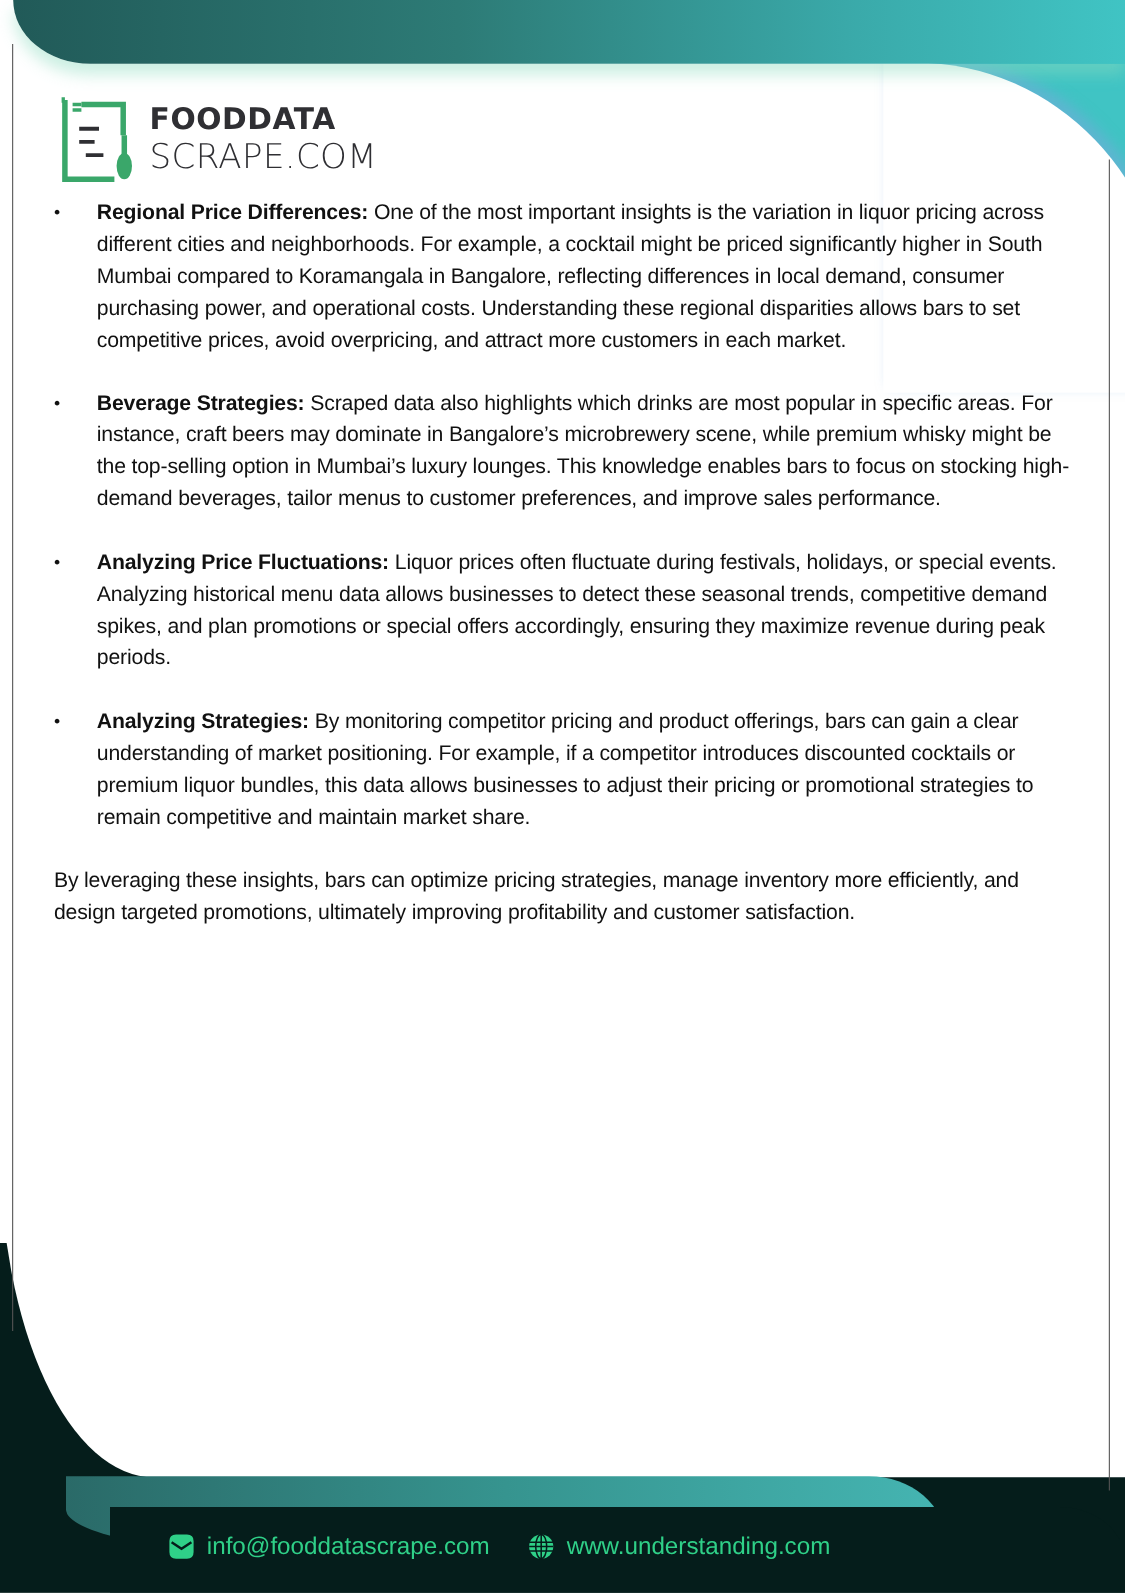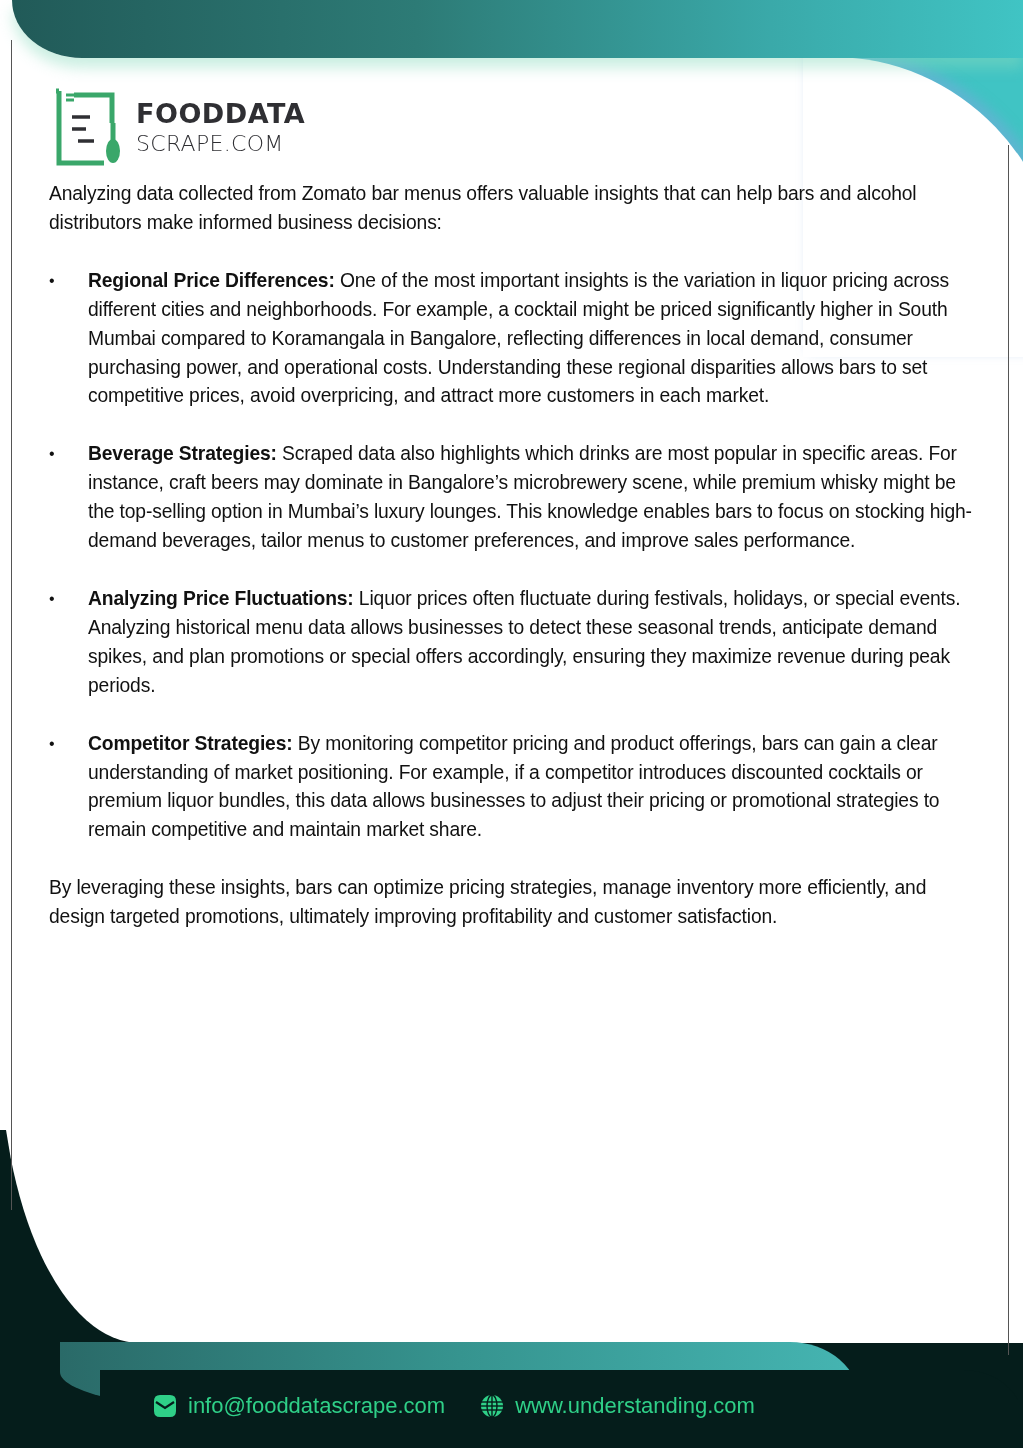--- a/index.html
+++ b/index.html
@@ -29,21 +29,21 @@
 
   
   .frame-left { position: absolute; left: 11px; top: 40px; width: 1px; height: 1170px; background: #555; z-index: 3; }
   .frame-right { position: absolute; left: 1008px; top: 145px; width: 1px; height: 1210px; background: #555; z-index: 3; }
 
   
   .logo { position: absolute; left: 52px; top: 87px; display: flex; align-items: center; z-index: 4; }
   .logo svg { width: 76px; height: 80px; }
   .logo-text { margin-left: 8px; line-height: 1; }
   .logo-l1 { font-family: "DejaVu Sans", sans-serif; font-weight: bold; font-size: 27px; color: #2f2f33; letter-spacing: 0.5px; }
-  .logo-l2 { font-family: "DejaVu Sans", sans-serif; font-size: 22px; color: #2f2f33; margin-top: 6px; letter-spacing: 0.3px; font-weight: 300; }
+  .logo-l2 { font-family: "DejaVu Sans", sans-serif; font-size: 31px; color: #2f2f33; margin-top: 6px; letter-spacing: 0.3px; font-weight: 300; }
 
   
   .content {
     position: absolute; left: 49px; top: 180px; width: 930px; z-index: 4;
     font-family: "Liberation Sans", sans-serif; font-size: 19.3px; line-height: 28.9px; color: #111;
     letter-spacing: -0.15px;
   }
   .intro { margin-bottom: 29px; }
   ul.points { list-style: none; }
   ul.points li { position: relative; padding-left: 39px; margin-bottom: 29px; }
@@ -107,40 +107,39 @@
     <path d="M61 36 V56" stroke="#3aa76a" stroke-width="5"></path>
     <ellipse cx="61" cy="64" rx="7" ry="12" fill="#3aa76a"></ellipse>
   </svg>
   <div class="logo-text">
     <div class="logo-l1">FOODDATA</div>
     <div class="logo-l2">SCRAPE.COM</div>
   </div>
 </div>
 
 <div class="content">
-  <p class="intro">Analyzing data collected from Zomato bar menus offers valuable insights that can help bars and alcohol distributors make informed business decisions:</p>
   <ul class="points">
     <li>
       <span class="bullet">•</span>
       <b>Regional Price Differences:</b> 
       <span>One of the most important insights is the variation in liquor pricing across different cities and neighborhoods. For example, a cocktail might be priced significantly higher in South Mumbai compared to Koramangala in Bangalore, reflecting differences in local demand, consumer purchasing power, and operational costs. Understanding these regional disparities allows bars to set competitive prices, avoid overpricing, and attract more customers in each market.</span>
     </li>
     <li>
       <span class="bullet">•</span>
       <b>Beverage Strategies:</b> 
       <span>Scraped data also highlights which drinks are most popular in specific areas. For instance, craft beers may dominate in Bangalore’s microbrewery scene, while premium whisky might be the top-selling option in Mumbai’s luxury lounges. This knowledge enables bars to focus on stocking high-demand beverages, tailor menus to customer preferences, and improve sales performance.</span>
     </li>
     <li>
       <span class="bullet">•</span>
       <b>Analyzing Price Fluctuations:</b> 
-      <span>Liquor prices often fluctuate during festivals, holidays, or special events. Analyzing historical menu data allows businesses to detect these seasonal trends, anticipate demand spikes, and plan promotions or special offers accordingly, ensuring they maximize revenue during peak periods.</span>
+      <span>Liquor prices often fluctuate during festivals, holidays, or special events. Analyzing historical menu data allows businesses to detect these seasonal trends, competitive demand spikes, and plan promotions or special offers accordingly, ensuring they maximize revenue during peak periods.</span>
     </li>
     <li>
       <span class="bullet">•</span>
-      <b>Competitor Strategies:</b> 
+      <b>Analyzing Strategies:</b> 
       <span>By monitoring competitor pricing and product offerings, bars can gain a clear understanding of market positioning. For example, if a competitor introduces discounted cocktails or premium liquor bundles, this data allows businesses to adjust their pricing or promotional strategies to remain competitive and maintain market share.</span>
     </li>
   </ul>
   <p class="outro">By leveraging these insights, bars can optimize pricing strategies, manage inventory more efficiently, and design targeted promotions, ultimately improving profitability and customer satisfaction.</p>
 </div>
 
 <div class="ftr-dark-left"></div>
 <div class="ftr-white-cut"></div>
 <div class="ftr-teal"></div>
 <div class="ftr-bar"></div>

